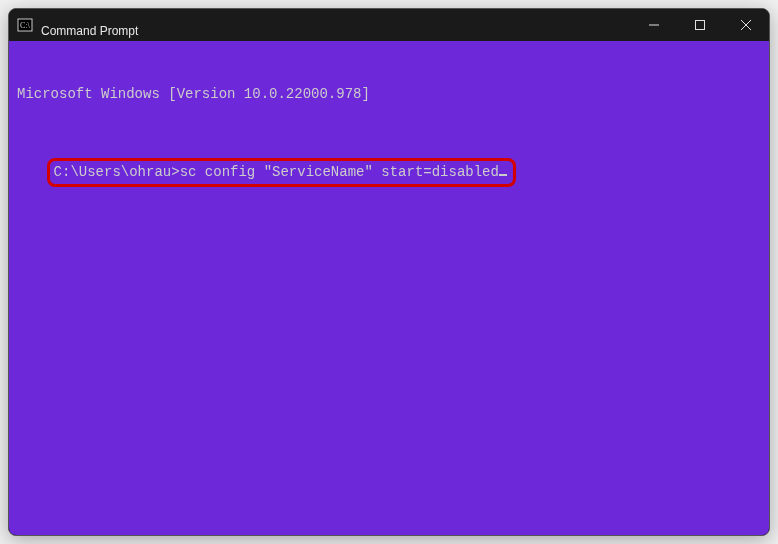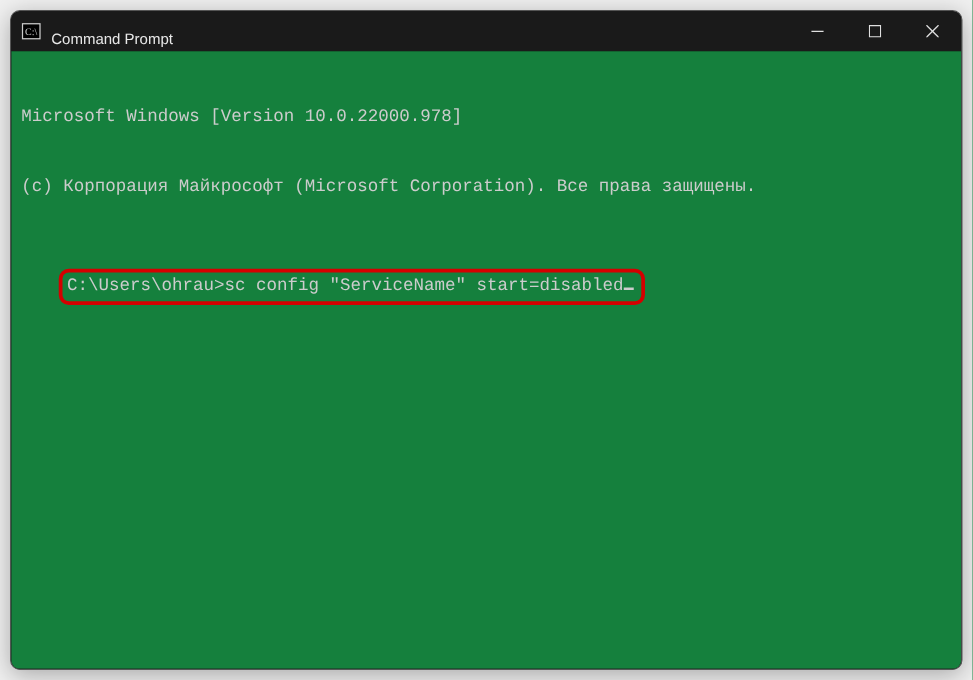--- a/index.html
+++ b/index.html
@@ -61,21 +61,21 @@
       width: 46px;
       height: 100%;
       display: flex;
       align-items: center;
       justify-content: center;
       color: #e0e0e0;
       cursor: pointer;
     }
     .terminal {
       flex: 1;
-      background: #15803d;
+      background: #6d28d9;
       padding: 6px 8px 8px 8px;
       font-family: Consolas, "Courier New", monospace;
       font-size: 14px;
       line-height: 1.35;
       color: #cccccc;
       white-space: pre-wrap;
       position: relative;
     }
     .line {
       display: block;
@@ -128,18 +128,17 @@
         <svg width="10" height="10" viewBox="0 0 10 10">
             <line x1="0" y1="0" x2="10" y2="10" stroke="#e0e0e0" stroke-width="1"></line>
             <line x1="10" y1="0" x2="0" y2="10" stroke="#e0e0e0" stroke-width="1"></line>
           </svg>
       </div>
     </div>
   </div>
 
   <div class="terminal">
     <span class="line">Microsoft Windows [Version 10.0.22000.978]</span>
-    <span class="line">(c) Корпорация Майкрософт (Microsoft Corporation). Все права защищены.</span>
     <span class="line"></span>
     <span class="highlight-box"><span class="prompt-line">C:\Users\ohrau&gt;</span><span class="prompt-line">sc config "ServiceName" start=disabled</span><span class="cursor-underscore"></span></span>
   </div>
 
 </div>
 
 </body></html>

